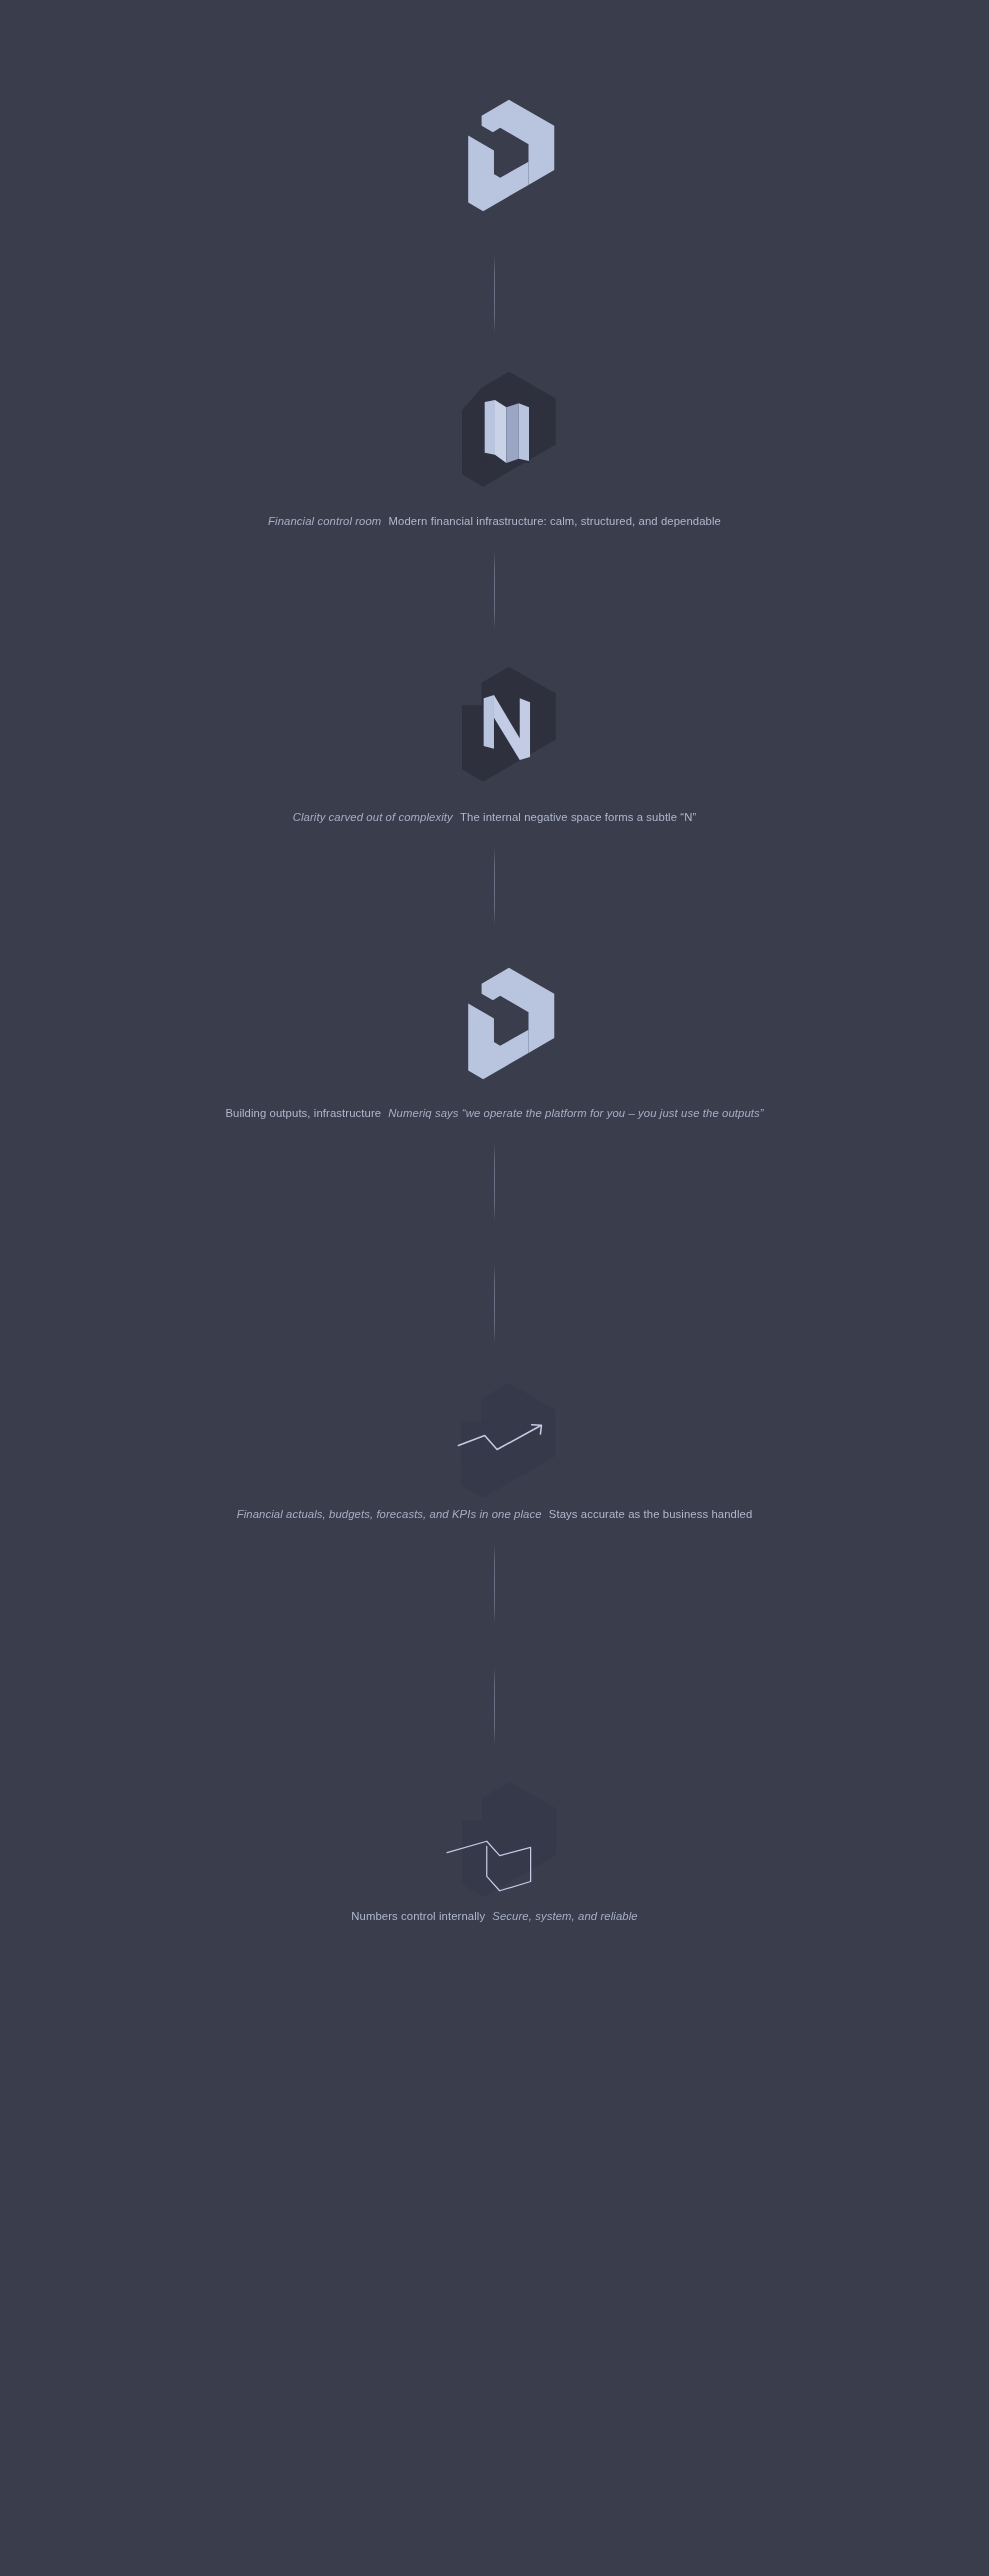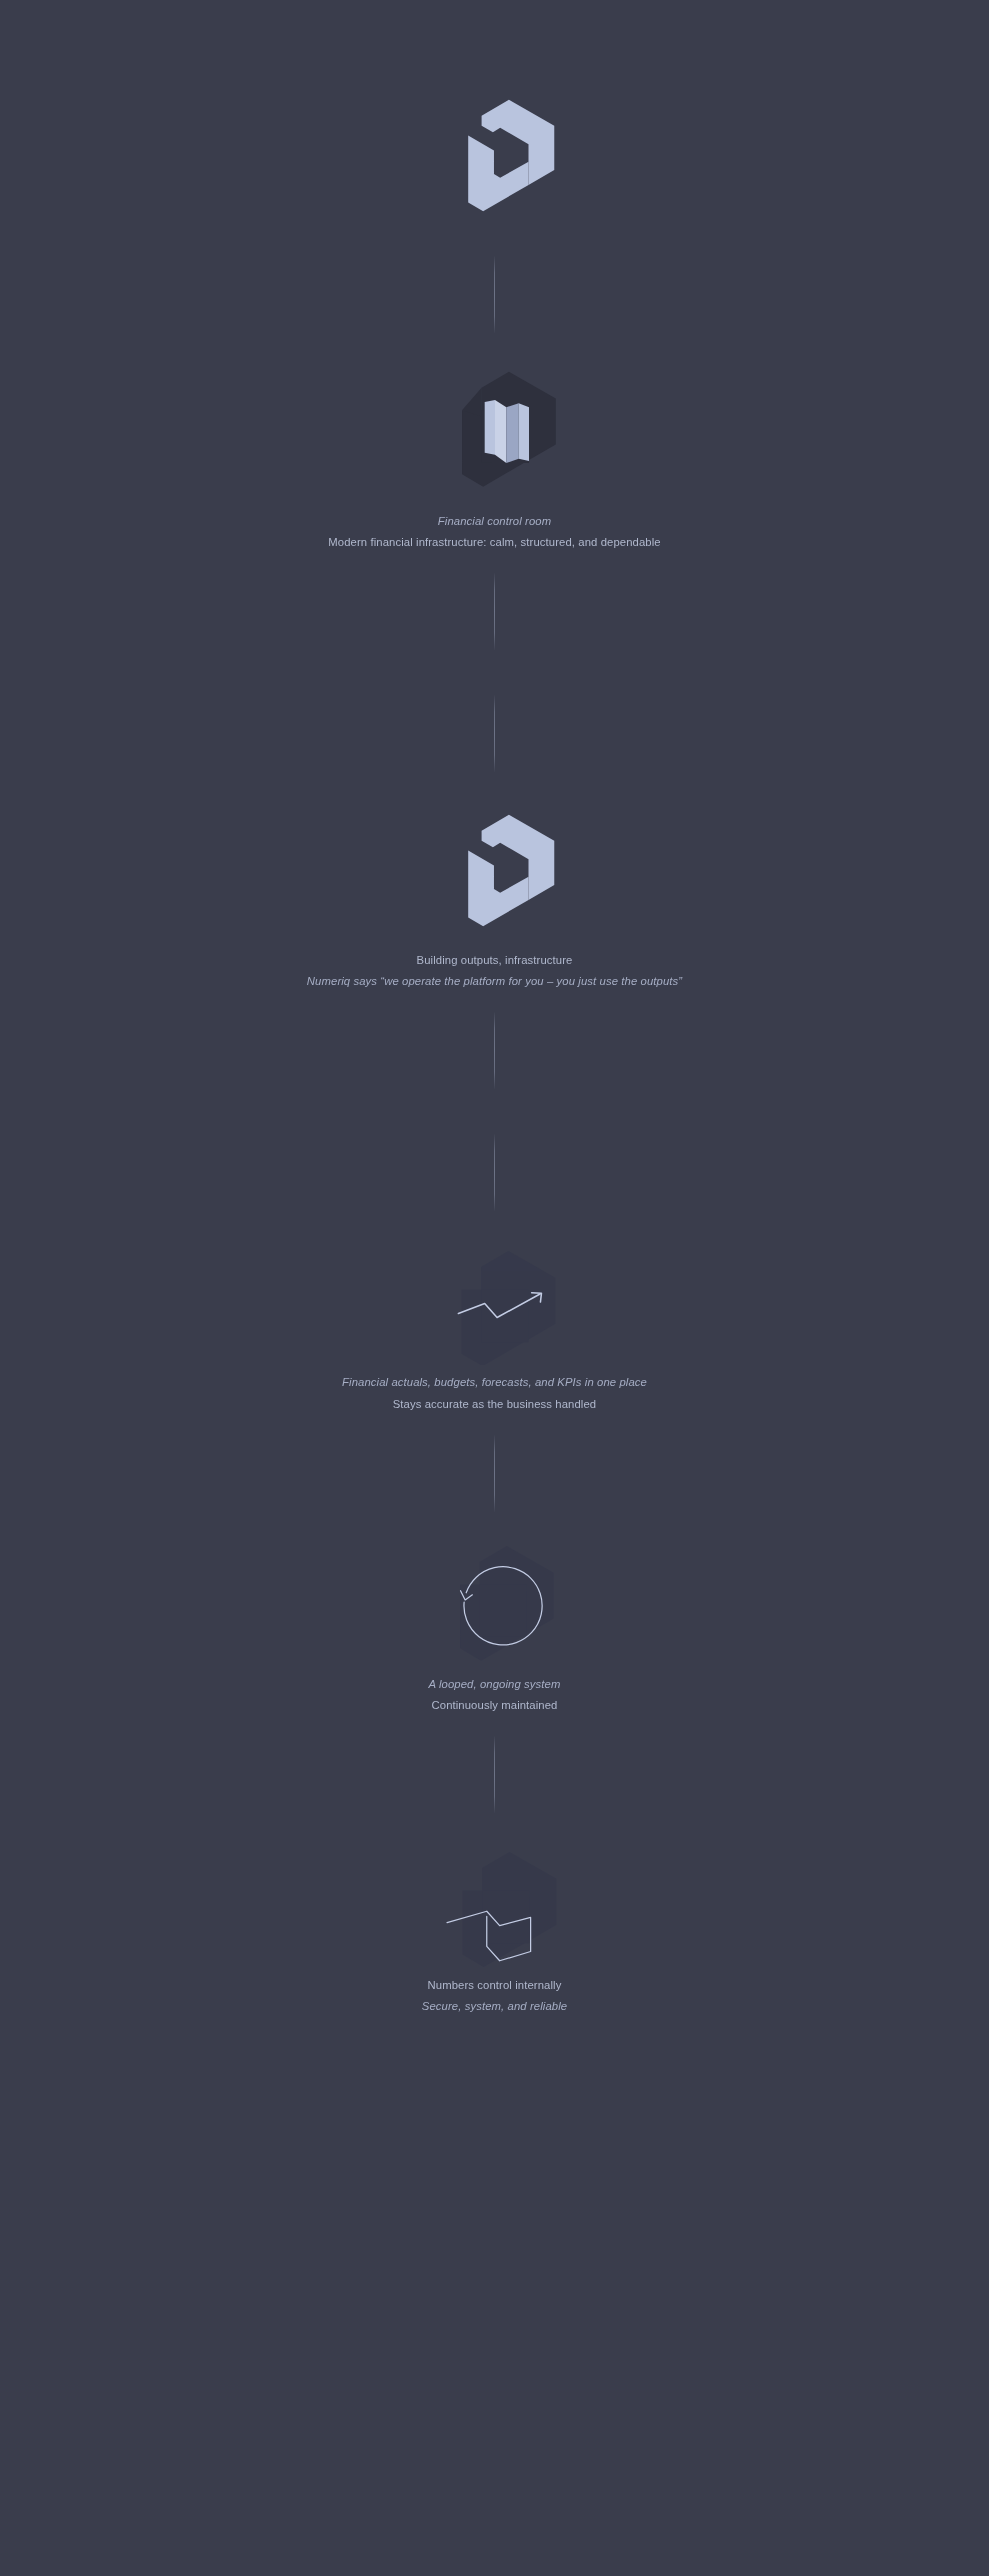--- a/index.html
+++ b/index.html
@@ -40,21 +40,21 @@
     align-items: center;
     justify-content: center;
     width: 216px;
     height: 155px;
   }
 
   .mark-wrap.sm { height: 139px; }
 
   .captions {
     display: flex;
-    flex-direction: column;
+    flex-direction: row;
     align-items: center;
     gap: 7.2px;
     margin-top: 5.2px;
   }
 
   .caption {
     font-size: 11.3px;
     line-height: 1.25;
     letter-spacing: 0.1px;
     color: #9fa8c0;
@@ -121,20 +121,39 @@
       </svg>
     </div>
     <div class="captions">
       <div class="caption italic">Financial control room</div>
       <div class="caption plain">Modern financial infrastructure: calm, structured, and dependable</div>
     </div>
   </div>
 
   <div class="connector"></div>
 
+  <div class="block">
+    <div class="mark-wrap">
+      <svg width="134" height="129" viewBox="0 0 260 250" aria-hidden="true">
+        <g>
+          <path d="M104 40 L157 9 L248 61 L248 150 L195 181 L195 96 L104 96 Z" fill="#2e303d"></path>
+          <path d="M66 84 L125 84 L125 185 L195 185 L195 181 L107 232 L66 208 Z" fill="#2e303d"></path>
+          <rect x="104" y="84" width="92" height="102" fill="#2e303d"></rect>
+        </g>
+        <g>
+          <path d="M108 70 L128 64 L128 168 L108 163 Z" fill="#b9c4de"></path>
+          <path d="M128 64 L178 148 L178 70 L198 78 L198 184 L178 190 L128 108 Z" fill="#c3cce4"></path>
+        </g>
+      </svg>
+    </div>
+    <div class="captions">
+      <div class="caption italic">Clarity carved out of complexity</div>
+      <div class="caption plain">The internal negative space forms a subtle “N”</div>
+    </div>
+  </div>
 
   <div class="connector"></div>
 
   <div class="block">
     <div class="mark-wrap">
       <svg width="134" height="129" viewBox="0 0 260 250" aria-hidden="true">
         <g>
           <path d="M104 50 L157 19 L245 69 L245 155 L195 184 L195 105 L140 73 L126 82 L104 69 Z" fill="#b9c4de"></path>
           <path d="M78 88 L128 117 L128 163 L140 170 L195 139 L195 184 L107 235 L78 218 Z" fill="#b9c4de"></path>
         </g>
@@ -166,39 +185,20 @@
       </svg>
     </div>
     <div class="captions">
       <div class="caption italic">Financial actuals, budgets, forecasts, and KPIs in one place</div>
       <div class="caption plain">Stays accurate as the business handled</div>
     </div>
   </div>
 
   <div class="connector"></div>
 
-  <div class="block">
-    <div class="mark-wrap sm">
-      <svg width="144" height="129" viewBox="0 0 280 250" aria-hidden="true">
-        <g opacity="0.55">
-          <path d="M110 48 L163 17 L254 69 L254 158 L201 189 L201 104 L110 104 Z" fill="#33364a"></path>
-          <path d="M72 92 L131 92 L131 193 L201 193 L201 189 L113 240 L72 216 Z" fill="#33364a"></path>
-          <rect x="110" y="92" width="92" height="102" fill="#33364a"></rect>
-        </g>
-        <g fill="none" stroke="#c3cce4" stroke-width="2.4" stroke-linecap="round" stroke-linejoin="round">
-          <path d="M84 108 A76 76 0 1 1 80 126"></path>
-          <polyline points="73 104 82 122 96 112"></polyline>
-        </g>
-      </svg>
-    </div>
-    <div class="captions">
-      <div class="caption italic">A looped, ongoing system</div>
-      <div class="caption plain">Continuously maintained</div>
-    </div>
-  </div>
 
   <div class="connector"></div>
 
   <div class="block">
     <div class="mark-wrap sm">
       <svg width="155" height="129" viewBox="0 0 300 250" aria-hidden="true">
         <g opacity="0.55">
           <path d="M126 56 L179 25 L270 77 L270 166 L217 197 L217 112 L126 112 Z" fill="#33364a"></path>
           <path d="M88 100 L147 100 L147 201 L217 201 L217 197 L129 248 L88 224 Z" fill="#33364a"></path>
           <rect x="126" y="100" width="92" height="102" fill="#33364a"></rect>

